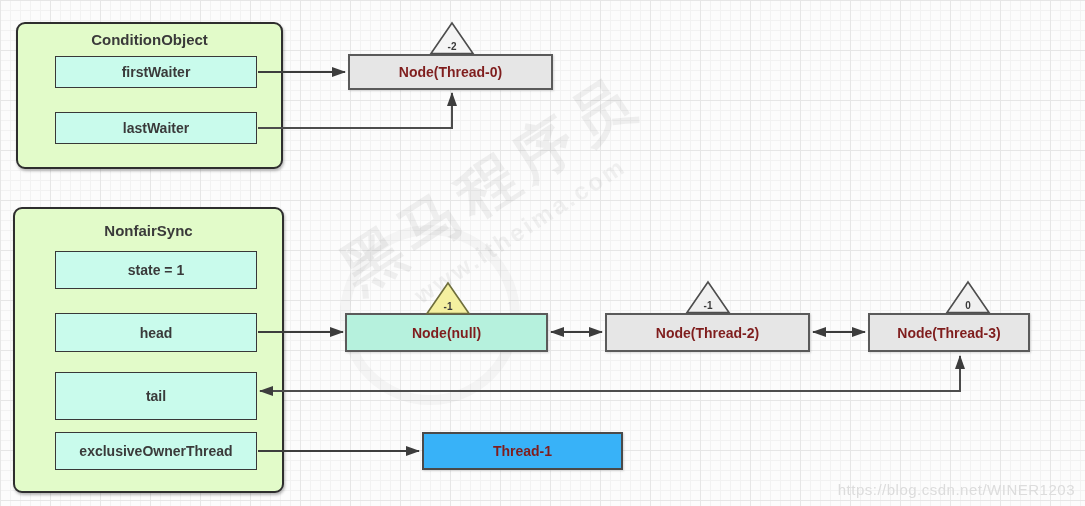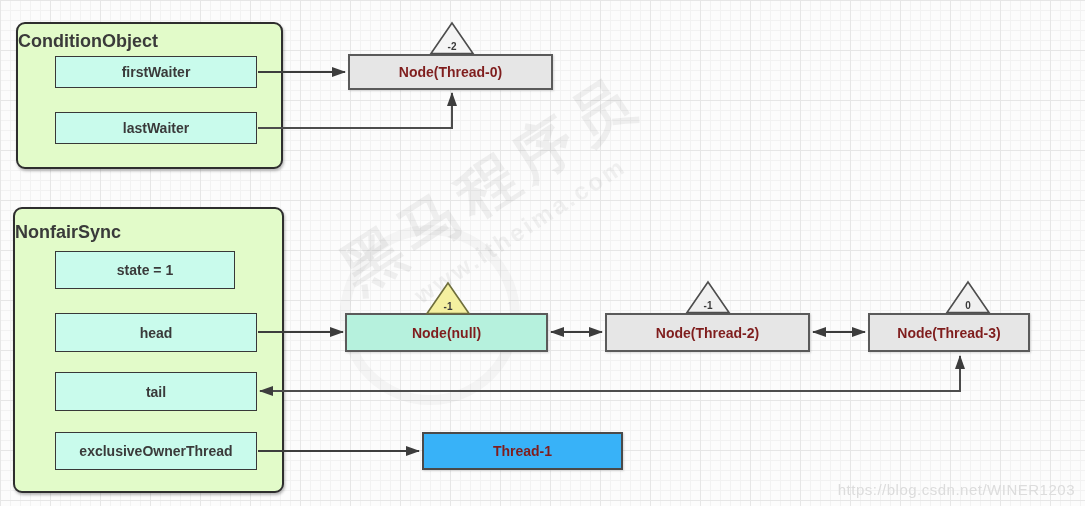--- a/index.html
+++ b/index.html
@@ -20,22 +20,23 @@
     background-size:50px 50px,50px 50px,10px 10px,10px 10px;
   }
   .container-box{
     position:absolute;
     border:2px solid #2e2e2e;
     border-radius:9px;
     box-shadow:1px 2px 3px rgba(0,0,0,0.28);
     box-sizing:border-box;
   }
   .container-title{
+    text-align:center;
     font-weight:bold;
-    font-size:18px;
+    font-size:15px;
     color:#3a3a3a;
   }
   .field-box{
     position:absolute;
     border:1.5px solid #383838;
     box-sizing:border-box;
     display:flex;align-items:center;justify-content:center;
     font-weight:bold;font-size:14px;color:#3a3a3a;
   }
   .node-box{
@@ -91,23 +92,23 @@
 
   <div class="container-box" style="left:16px;top:22px;width:267px;height:147px;background:#e2fbc9;">
     <div class="container-title" style="margin-top:7px;">ConditionObject</div>
   </div>
   <div class="field-box" style="left:55px;top:56px;width:202px;height:32px;background:#c9fbec;">firstWaiter</div>
   <div class="field-box" style="left:55px;top:112px;width:202px;height:32px;background:#c9fbec;">lastWaiter</div>
 
   <div class="container-box" style="left:13px;top:207px;width:271px;height:286px;background:#e2fbc9;">
     <div class="container-title" style="margin-top:13px;">NonfairSync</div>
   </div>
-  <div class="field-box" style="left:55px;top:251px;width:180px;height:38px;background:#c9fbec;">state = 1</div>
+  <div class="field-box" style="left:55px;top:251px;width:202px;height:38px;background:#c9fbec;">state = 1</div>
   <div class="field-box" style="left:55px;top:313px;width:202px;height:39px;background:#c9fbec;">head</div>
-  <div class="field-box" style="left:55px;top:372px;width:202px;height:39px;background:#c9fbec;">tail</div>
+  <div class="field-box" style="left:55px;top:372px;width:202px;height:48px;background:#c9fbec;">tail</div>
   <div class="field-box" style="left:55px;top:432px;width:202px;height:38px;background:#c9fbec;">exclusiveOwnerThread</div>
 
   <div class="node-box" style="left:348px;top:54px;width:205px;height:36px;background:#e6e6e6;">Node(Thread-0)</div>
   <div class="node-box" style="left:345px;top:313px;width:203px;height:39px;background:#b6f1dd;">Node(null)</div>
   <div class="node-box" style="left:605px;top:313px;width:205px;height:39px;background:#e6e6e6;">Node(Thread-2)</div>
   <div class="node-box" style="left:868px;top:313px;width:162px;height:39px;background:#e6e6e6;">Node(Thread-3)</div>
 
   <div class="node-box" style="left:422px;top:432px;width:201px;height:38px;background:#38b2f8;border-color:#4a4a4a;">Thread-1</div>
 
   <div class="triangle" style="left:429px;top:21px;">

